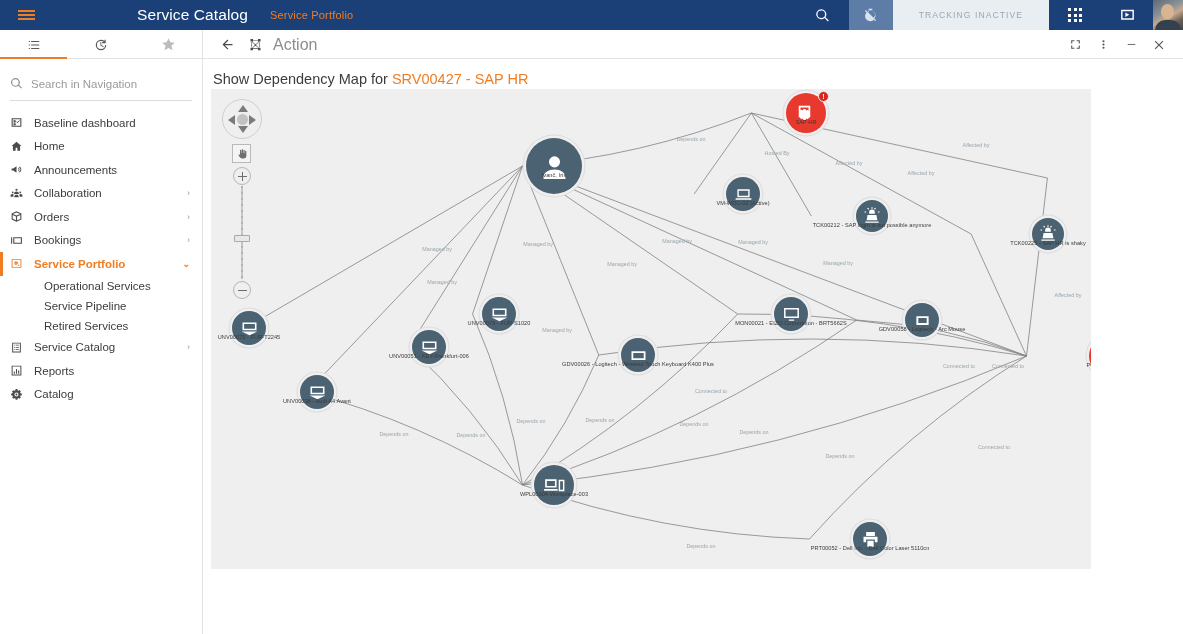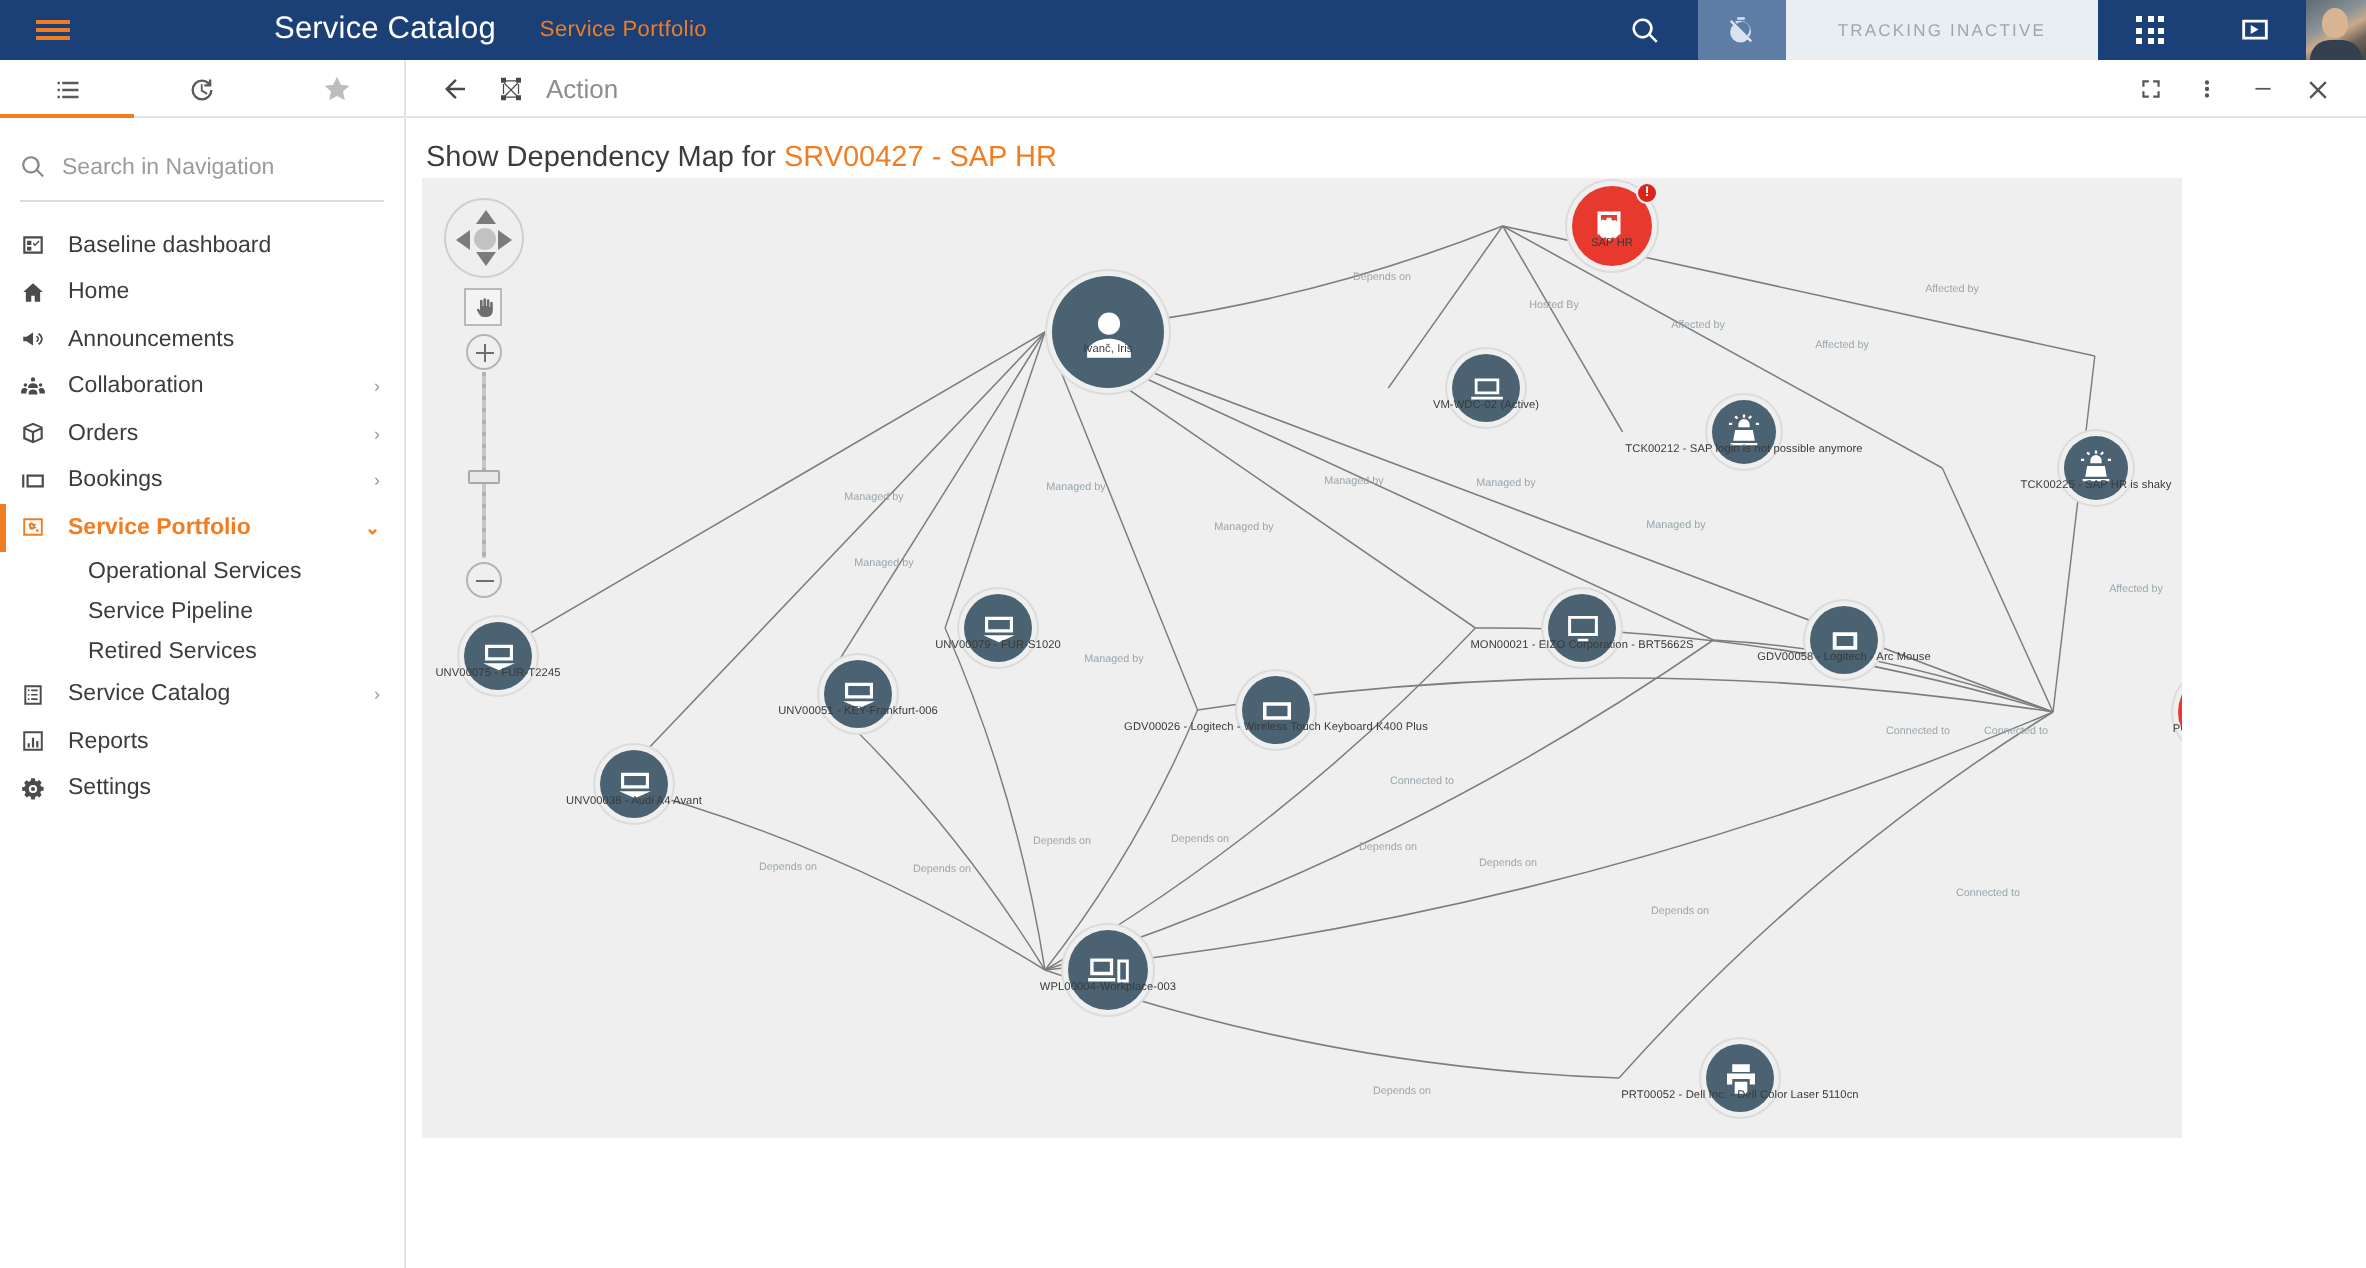--- a/index.html
+++ b/index.html
@@ -52,21 +52,21 @@
             cursor: pointer; height: 29px; position: relative; }
   .navtab.active::after { content: ""; position: absolute; left: 0; right: 0; bottom: 0;
             height: 2.5px; background: #f07d22; }
   .navtab svg { fill: #5a5a5a; }
   .navtab.star svg { fill: #bdbdbd; }
   .formbar { position: absolute; left: 203px; top: 0; right: 0; height: 29px;
              display: flex; align-items: center; padding: 0 10px; }
   .fb-icon { width: 28px; height: 29px; display: flex; align-items: center;
              justify-content: center; cursor: pointer; }
   .fb-icon svg { fill: #4a4a4a; }
-  .fb-action { color: #8d8d8d; font-size: 13px; margin-left: 4px; cursor: pointer; }
+  .fb-action { color: #8d8d8d; font-size: 16px; margin-left: 4px; cursor: pointer; }
   .fb-right { margin-left: auto; display: flex; align-items: center; }
   .fb-right .fb-icon svg { fill: #555; }
 
   
   .sidebar { position: absolute; top: 59px; left: 0; width: 203px; bottom: 0;
              background: #ffffff; border-right: 1px solid #e3e3e3; }
   .navsearch { display: flex; align-items: center; height: 34px;
                margin: 8px 10px 0 10px; border-bottom: 1px solid #dcdcdc; }
   .navsearch svg { fill: #8a8a8a; margin-right: 8px; }
   .navsearch input { border: 0; outline: 0; font-size: 11.5px; color: #555;
@@ -360,21 +360,21 @@
           </span>
           <span class="ni-label">Reports</span>
           <span class="chev"></span>
         </div>
         <div class="navitem">
           <span class="ni-icon">
             <svg width="13" height="13" viewBox="0 0 24 24">
               <path d="M12 8.2A3.8 3.8 0 1015.8 12 3.8 3.8 0 0012 8.2zm0 1.9A1.9 1.9 0 1110.1 12 1.9 1.9 0 0112 10.1zM10.4 2h3.2l.5 2.4 1.6.7 2-1.3 2.3 2.3-1.3 2 .7 1.6 2.4.5v3.2l-2.4.5-.7 1.6 1.3 2-2.3 2.3-2-1.3-1.6.7-.5 2.4h-3.2l-.5-2.4-1.6-.7-2 1.3-2.3-2.3 1.3-2-.7-1.6L2 13.6v-3.2l2.4-.5.7-1.6-1.3-2 2.3-2.3 2 1.3 1.6-.7z"></path>
             </svg>
           </span>
-          <span class="ni-label">Settings</span>
+          <span class="ni-label">Catalog</span>
           <span class="chev"></span>
         </div>
       </div>
   </div>
 
   <div class="content">
     <div class="page-title">
       <span>Show Dependency Map for </span><span class="hl">SRV00427 - SAP HR</span>
     </div>
 

